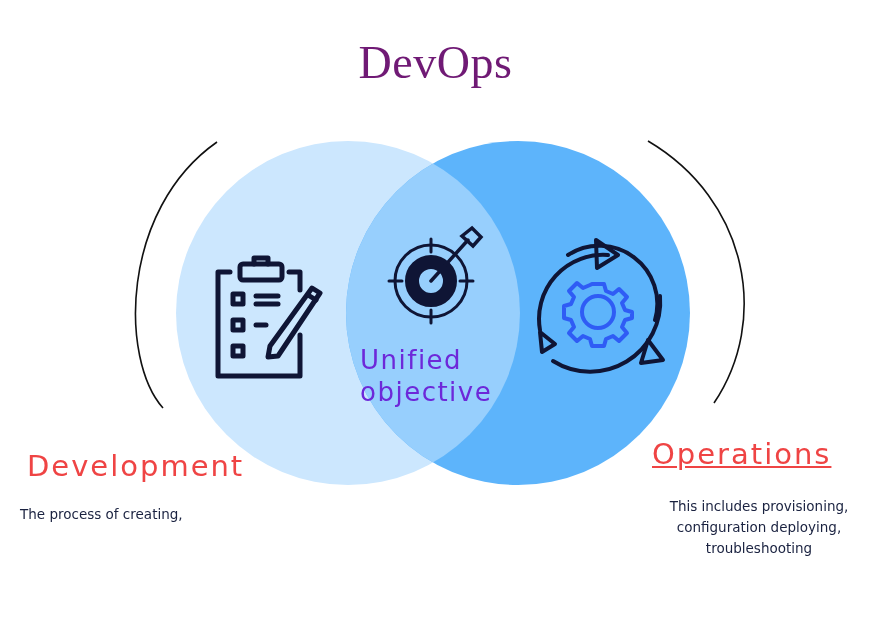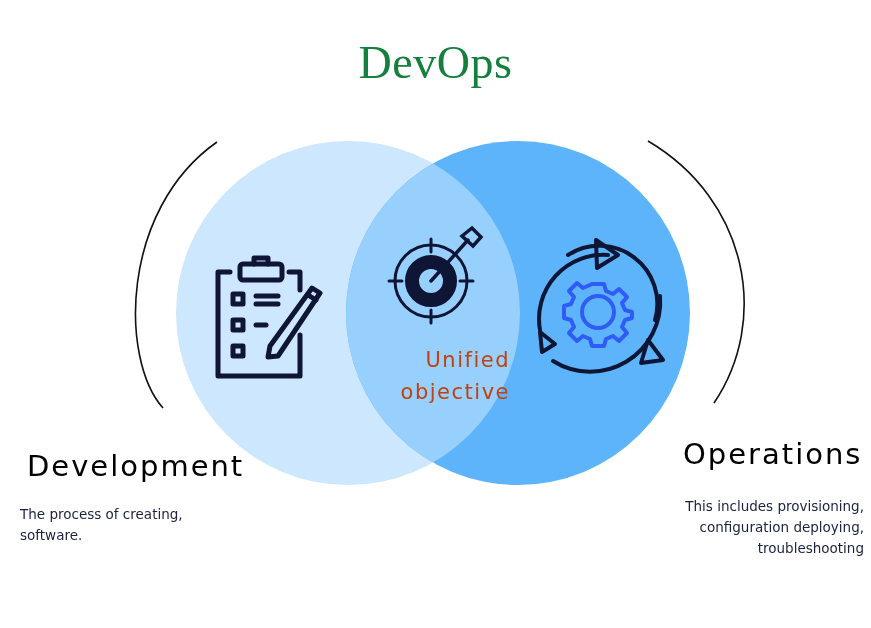--- a/index.html
+++ b/index.html
@@ -1,25 +1,25 @@
 <!DOCTYPE html>
 <html><head>
 <meta charset="utf-8">
 <style>
   html, body { margin:0; padding:0; background:#ffffff; }
   body { width:871px; height:628px; position:relative; overflow:hidden; font-family:"DejaVu Sans", sans-serif; color:#0f1535; }
-  .title { position:absolute; left:0; width:871px; top:36px; text-align:center; font-family:"Liberation Serif", "DejaVu Serif", serif; font-size:46px; color:#15803d; letter-spacing:0.5px; }
+  .title { position:absolute; left:0; width:871px; top:36px; text-align:center; font-family:"Liberation Serif", "DejaVu Serif", serif; font-size:46px; color:#701a75; letter-spacing:0.5px; }
   svg.diagram { position:absolute; left:0; top:0; }
-  .unified { position:absolute; left:360px; top:344px; width:150px; text-align:right; font-size:21px; line-height:32px; letter-spacing:1.5px; color:#c2410c; }
-  .heading { position:absolute; font-size:29px; letter-spacing:2px; color:#000000; }
+  .unified { position:absolute; left:360px; top:344px; width:150px; text-align:left; font-size:26px; line-height:32px; letter-spacing:1.5px; color:#6d28d9; }
+  .heading { position:absolute; font-size:29px; letter-spacing:2px; color:#ef4444; }
   .dev-head { left:27px; top:449px; }
-  .ops-head { left:683px; top:437px; }
+  .ops-head { left:652px; top:437px;text-decoration:underline; }
   .desc { position:absolute; font-size:13.5px; line-height:21px; color:#1a2240; }
   .dev-desc { left:20px; width:198px; top:504px; }
-  .ops-desc { left:654px; width:210px; top:496px; text-align:right; }
+  .ops-desc { left:654px; width:210px; top:496px; text-align:center; }
 </style>
 </head>
 <body>
 
 <div class="title">DevOps</div>
 
 <svg class="diagram" width="871" height="628" viewBox="0 0 871 628">
   <defs>
     <clipPath id="clipLeft">
         <circle cx="348" cy="313" r="172"></circle>
@@ -72,21 +72,20 @@
 </svg>
 
 <div class="unified">
   <div>Unified</div>
   <div>objective</div>
 </div>
 
 <div class="heading dev-head">Development</div>
 <div class="desc dev-desc">
   <div>The process of creating,</div>
-  <div>software.</div>
 </div>
 
 <div class="heading ops-head">Operations</div>
 <div class="desc ops-desc">
   <div>This includes provisioning,</div>
   <div>configuration deploying,</div>
   <div>troubleshooting</div>
 </div>
 
 </body></html>

